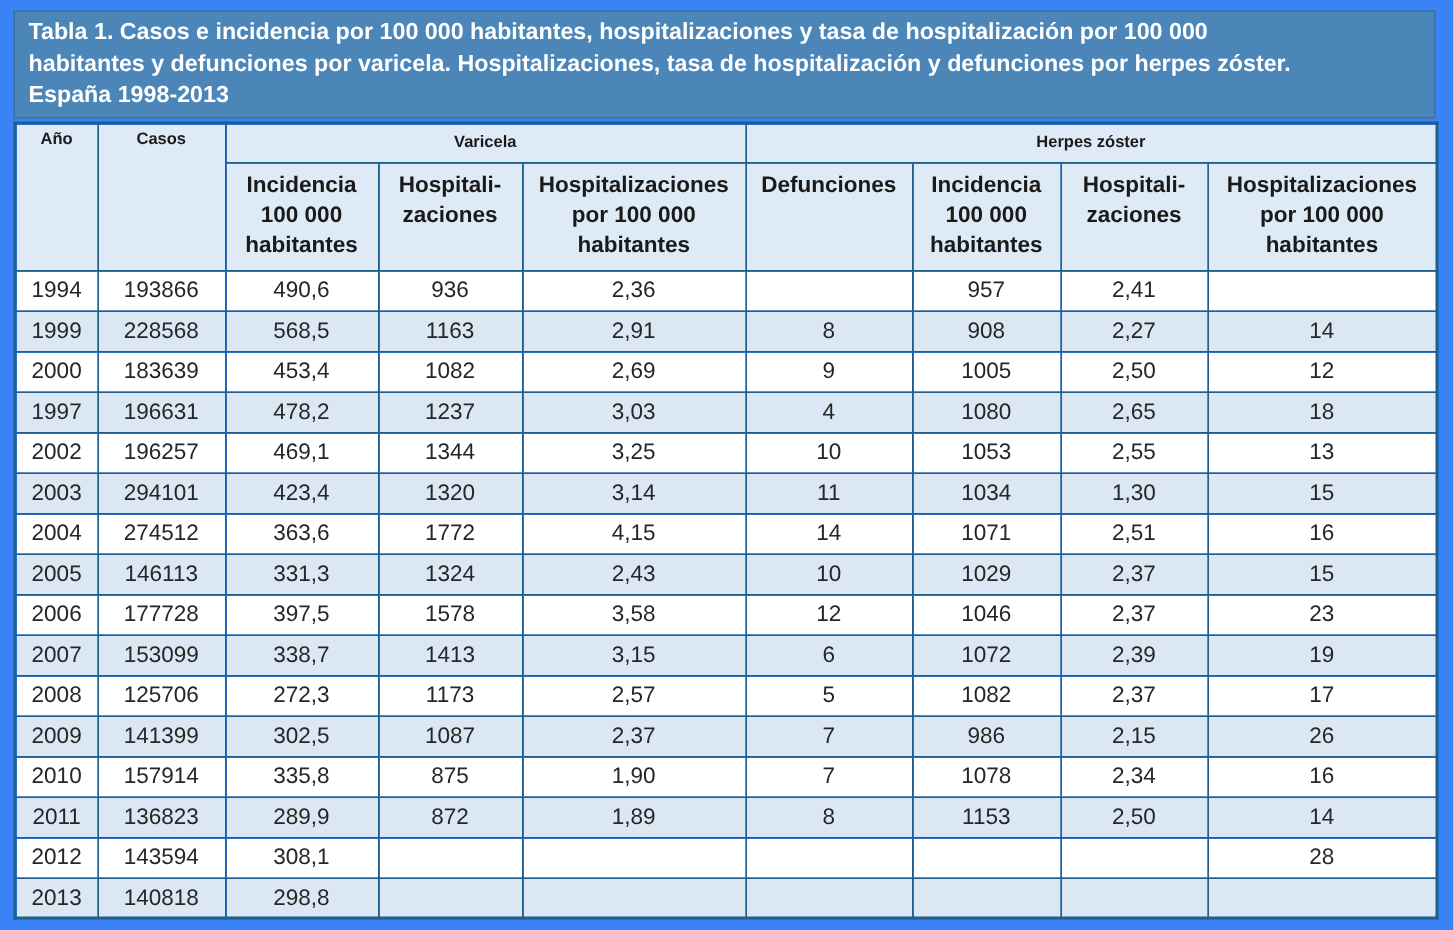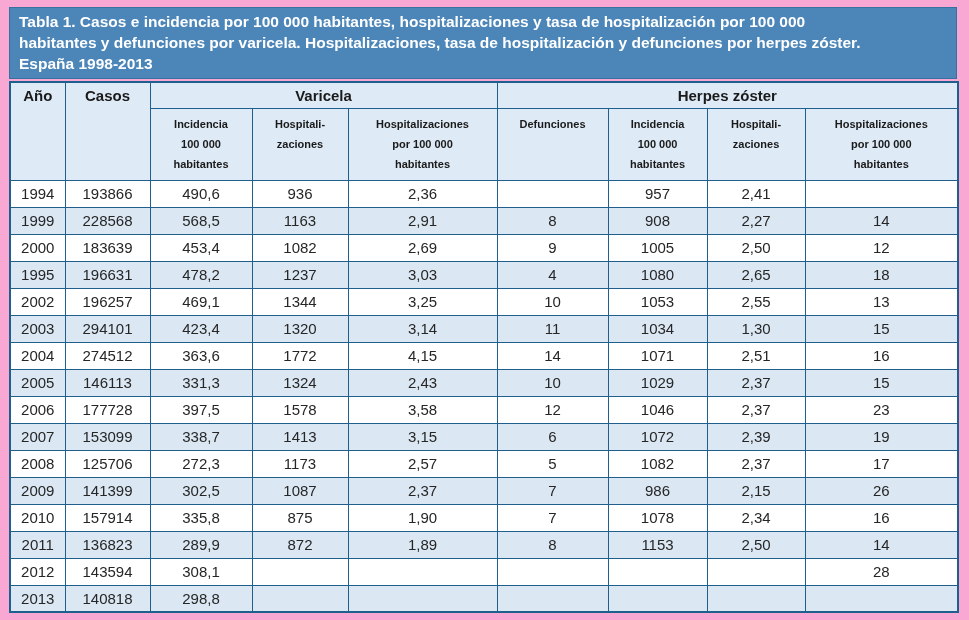--- a/index.html
+++ b/index.html
@@ -1,44 +1,44 @@
 <!DOCTYPE html>
 <html><head>
 <meta charset="utf-8">
 <style>
   html, body { margin:0; padding:0; background:#ffffff; }
   body { font-family:"Liberation Sans", sans-serif; }
   .page {
     width:969px; height:620px; box-sizing:border-box;
-    padding:7px 11px 6px 9px; background:#f9a8d4; overflow:hidden;
+    padding:7px 11px 6px 9px; background:#3b82f6; overflow:hidden;
   }
   .banner {
     box-sizing:border-box; width:948px;
     background:#4C86B9; border:1px solid #38719F;
     color:#ffffff; font-weight:bold; font-size:15.5px; line-height:21px;
     padding:3px 9px 4px 9px; white-space:pre-line; margin-bottom:2px;
   }
   table.data {
     width:948px; table-layout:fixed; border-collapse:collapse;
     border:2px solid #1E5F8E;
   }
   table.data th, table.data td {
     border:1px solid #1E5F8E; text-align:center;
     padding:0 2px; box-sizing:border-box; overflow:hidden;
   }
   tr.group-row th {
     height:26px; background:#DEEAF6; color:#1a1a1a;
-    font-size:15px; font-weight:bold; vertical-align:middle;
+    font-size:11px; font-weight:bold; vertical-align:middle;
   }
   tr.group-row th.span2 {
     vertical-align:top; padding-top:4px;
   }
   tr.sub-row th {
     height:72px; background:#DEEAF6; color:#1a1a1a;
-    font-size:11px; font-weight:bold; line-height:20px;
+    font-size:15px; font-weight:bold; line-height:20px;
     vertical-align:top; padding-top:5px; white-space:pre-line;
   }
   tbody tr { height:27px; }
   tbody td {
     font-size:15px; color:#262626; background:#ffffff; vertical-align:middle;
   }
   tbody tr.shaded td { background:#DBE8F4; }
 </style>
 </head>
 <body>
@@ -116,21 +116,21 @@
           <td>183639</td>
           <td>453,4</td>
           <td>1082</td>
           <td>2,69</td>
           <td>9</td>
           <td>1005</td>
           <td>2,50</td>
           <td>12</td>
         </tr>
         <tr class="shaded">
-          <td>1995</td>
+          <td>1997</td>
           <td>196631</td>
           <td>478,2</td>
           <td>1237</td>
           <td>3,03</td>
           <td>4</td>
           <td>1080</td>
           <td>2,65</td>
           <td>18</td>
         </tr>
         <tr>

